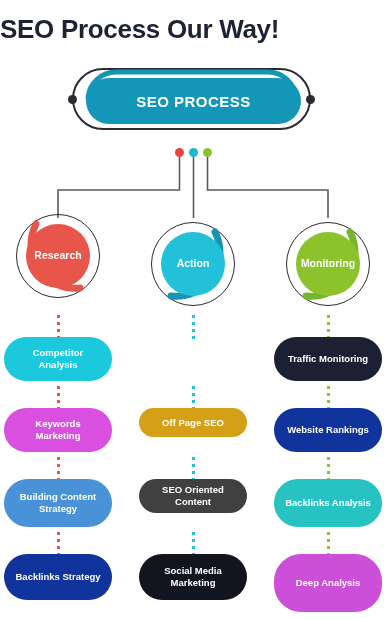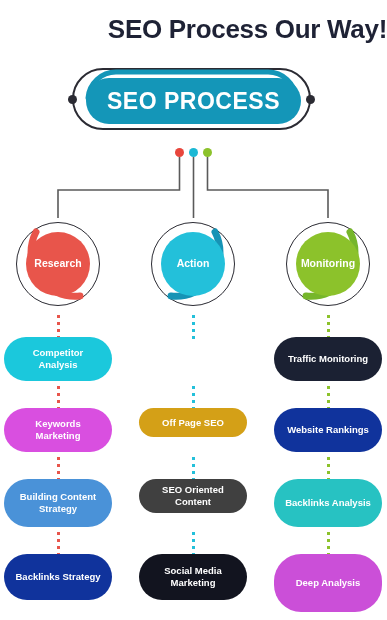--- a/index.html
+++ b/index.html
@@ -6,39 +6,39 @@
   body{
     width:387px;height:620px;background:#ffffff;
     font-family:"Liberation Sans", sans-serif;
     overflow:hidden;position:relative;
   }
   #root{position:relative;width:387px;height:620px;}
 
   
   .title{
     position:absolute;top:14px;left:0;width:387px;
-    text-align:right;
+    text-align:left;
     font-size:26px;font-weight:bold;color:#1E2235;
     letter-spacing:-0.3px;
   }
 
   
   .hdr-wrap{position:absolute;left:72px;top:68px;width:243px;height:66px;}
   .hdr-outline{
     position:absolute;left:0;top:0;width:239px;height:62px;
     border:2px solid #2b2b33;border-radius:33px;box-sizing:border-box;
   }
   .hdr-arc{position:absolute;left:0;top:0;width:243px;height:66px;}
   .hdr-inner{
     position:absolute;left:14px;top:10px;width:215px;height:46px;
     background:#1496B8;border-radius:24px;
     display:flex;align-items:center;justify-content:center;
   }
   .hdr-inner span{
-    color:#ffffff;font-size:23px;font-weight:bold;letter-spacing:0.5px;
+    color:#ffffff;font-size:15px;font-weight:bold;letter-spacing:0.5px;
   }
   .hdr-dot{
     position:absolute;width:9px;height:9px;border-radius:50%;
     background:#2b2b33;top:27px;
   }
   .hdr-dot.l{left:-4px;}
   .hdr-dot.r{left:234px;}
 
   
   .busdot{position:absolute;width:9px;height:9px;border-radius:50%;top:148px;}
@@ -99,21 +99,21 @@
   <div class="busdot" style="left: 175px; background: rgb(232, 70, 60);"></div>
   <div class="busdot" style="left: 189px; background: rgb(27, 184, 212);"></div>
   <div class="busdot" style="left: 203px; background: rgb(140, 194, 43);"></div>
 
   <svg class="bus" viewBox="0 0 387 70">
     <path d="M 179.5 7 L 179.5 40 L 58 40 L 58 68" fill="none" stroke="#5a5a5a" stroke-width="1.6"></path>
     <path d="M 193.5 7 L 193.5 68" fill="none" stroke="#5a5a5a" stroke-width="1.6"></path>
     <path d="M 207.5 7 L 207.5 40 L 328 40 L 328 68" fill="none" stroke="#5a5a5a" stroke-width="1.6"></path>
   </svg>
 
-  <div class="circ" style="left:12px;top:218px;">
+  <div class="circ" style="left:12px;top:210px;">
     <div class="ring"></div>
     <svg class="arcsvg" viewBox="0 0 92 92">
       <path d="M 24 14 A 44 44 0 0 0 68 78" fill="none" stroke="#E8554B" stroke-width="7" stroke-linecap="round"></path>
     </svg>
     <div class="fill" style="background:#E8554B;">
       <span>Research</span>
     </div>
   </div>
   <div class="dots" style="left:56px;top:315px;">
     <i style="background:#E8554B"></i>

